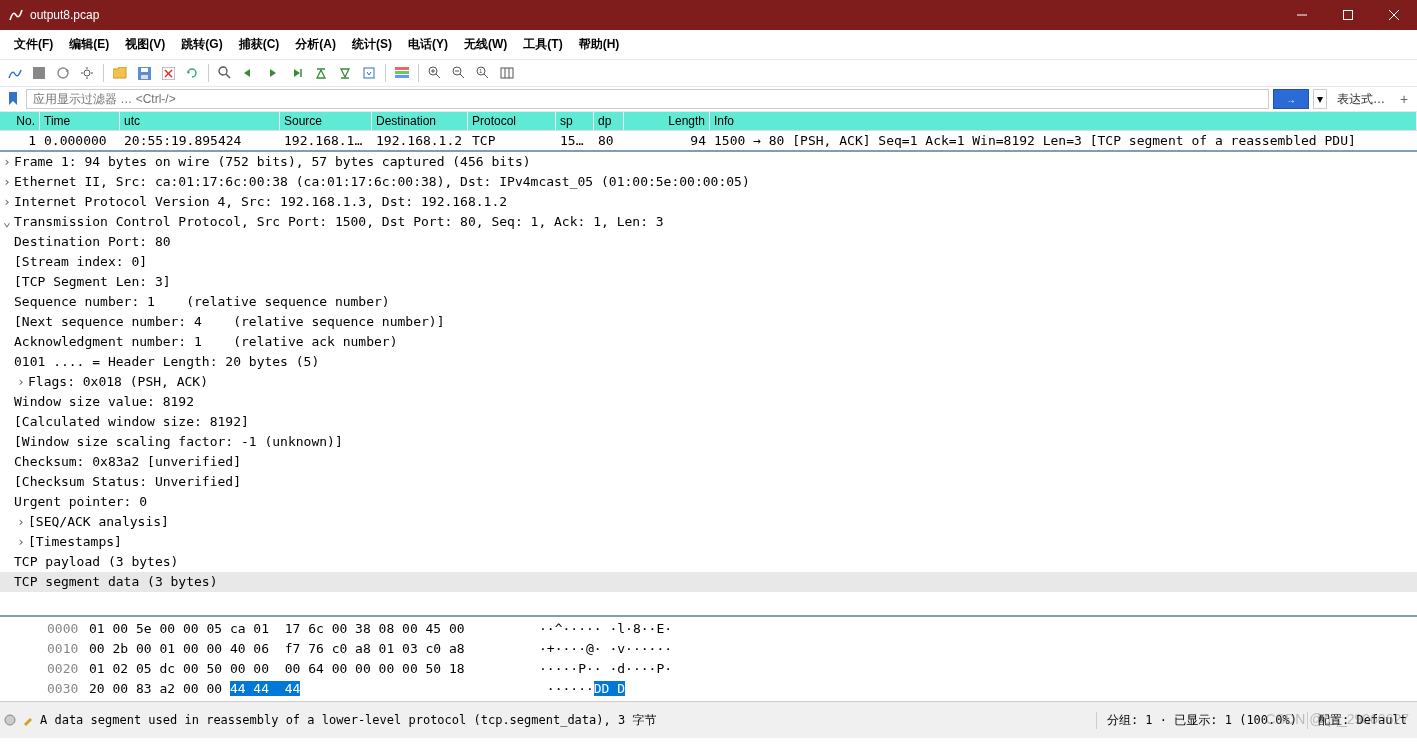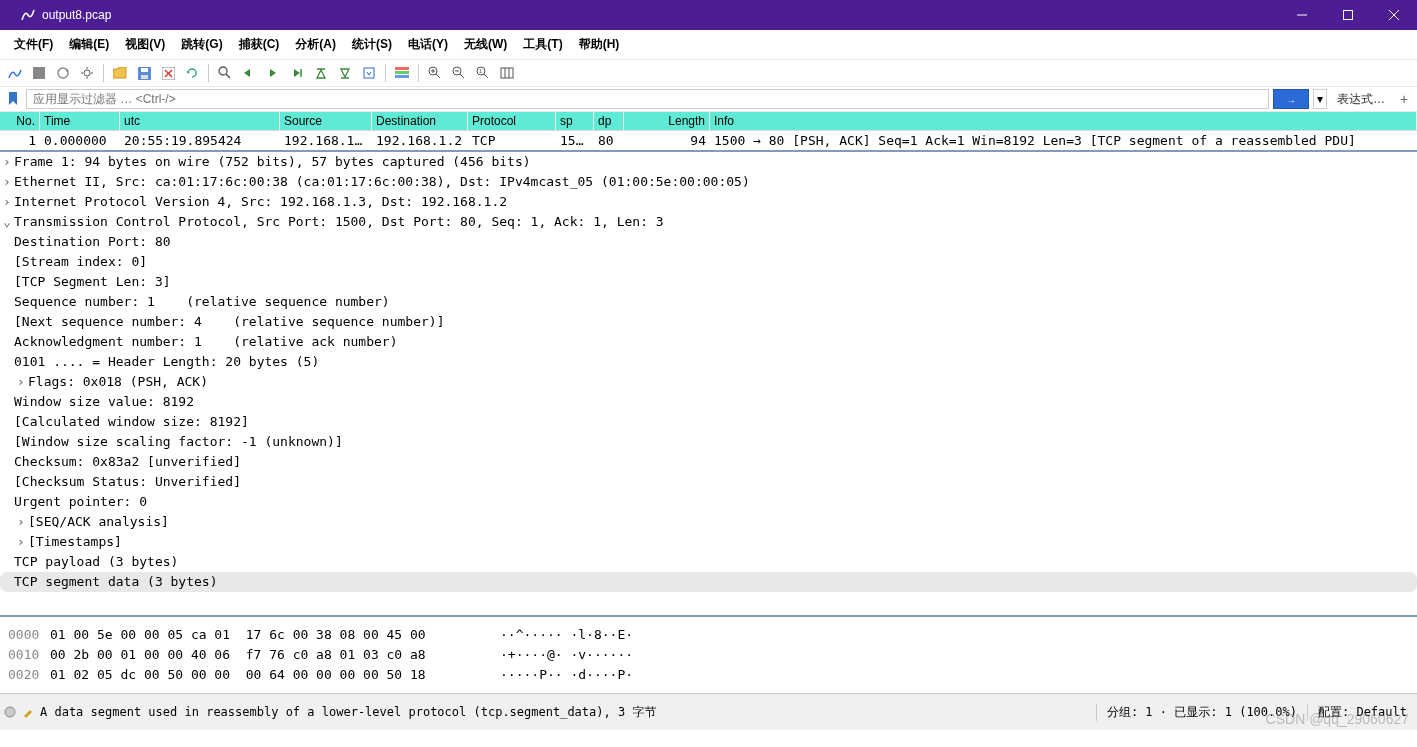--- a/index.html
+++ b/index.html
@@ -1,17 +1,17 @@
 <!DOCTYPE html>
 <html><head>
 <meta charset="utf-8">
 <style>
   * { box-sizing: border-box; margin: 0; padding: 0; }
   body { font-family: "Microsoft YaHei", Tahoma, sans-serif; font-size: 12px; background: #fff; overflow: hidden; }
-  .titlebar { height: 30px; background: #4c1d95; color: #fff; display: flex; align-items: center; padding-left: 20px; }
+  .titlebar { height: 30px; background: #7f1d1d; color: #fff; display: flex; align-items: center; padding-left: 8px; }
   .titlebar .app-icon { width: 16px; height: 16px; margin-right: 6px; }
   .titlebar .title { flex: 1; font-size: 12px; }
   .titlebar .win-btns { display: flex; }
   .titlebar .win-btn { width: 46px; height: 30px; display: flex; align-items: center; justify-content: center; color: #fff; }
   .menubar { display: flex; padding: 4px 6px; background: #fff; border-bottom: 1px solid #e8e8e8; }
   .menubar .menu-item { padding: 2px 8px; cursor: default; font-weight: bold; }
   .toolbar { display: flex; align-items: center; padding: 2px 4px; background: #fff; border-bottom: 1px solid #e8e8e8; gap: 2px; }
   .toolbar .sep { width: 1px; height: 18px; background: #ccc; margin: 0 3px; }
   .tb-btn { width: 22px; height: 22px; display: flex; align-items: center; justify-content: center; border: 1px solid transparent; }
   .filter-bar { display: flex; align-items: center; padding: 2px 4px; border-bottom: 1px solid #e8e8e8; gap: 4px; }
@@ -22,23 +22,23 @@
   .expr-label { padding: 0 6px; color:#333; }
   .plus-btn { width: 18px; height: 20px; display:flex; align-items:center; justify-content:center; color:#666; font-size:14px; }
   .packet-list { border-bottom: 2px solid #7f9db9; }
   .plist-header { display: flex; background: #5eead4; border-bottom: 1px solid #ddd; font-size: 12px; }
   .plist-header .col { padding: 2px 4px; border-right: 1px solid #eee; overflow: hidden; white-space: nowrap; }
   .plist-row { display: flex; font-family: Consolas, monospace; font-size: 13px; }
   .plist-row .col { padding: 2px 4px; overflow: hidden; white-space: nowrap; }
   .c-no{width:40px;text-align:right;} .c-time{width:80px;} .c-utc{width:160px;} .c-src{width:92px;} .c-dst{width:96px;} .c-proto{width:88px;} .c-sp{width:38px;} .c-dp{width:30px;} .c-len{width:86px;text-align:right;} .c-info{flex:1;}
   .details-pane { height: 465px; overflow-y: auto; font-family: Consolas, monospace; font-size: 13px; border-bottom: 2px solid #7f9db9; line-height: 20px; }
   .tree-row { display: flex; align-items: center; white-space: pre; }
-  .tree-row.hl { background: #e8e8e8; border-radius: 7px; }
+  .tree-row.hl { background: #e8e8e8; }
   .expander { width: 14px; text-align: center; color: #666; cursor: default; }
-  .hex-pane { font-family: Consolas, monospace; font-size: 13px; padding: 8px 0; line-height: 20px; overflow:hidden;}
+  .hex-pane { font-family: Consolas, monospace; font-size: 13px; padding: 2px 0; line-height: 20px; overflow:hidden;margin-left:39px;}
   .hex-row { display: flex; white-space: pre; }
   .hex-offset { width: 50px; color: #888; padding-left: 8px; }
   .hex-bytes { width: 440px; }
   .hex-ascii { padding-left: 10px; }
   .byte-sel { background: #0078d7; color: #fff; padding: 0; }
   .statusbar { display: flex; align-items: center; border-top: 1px solid #ccc; background: #f0f0f0; font-size: 12px; height: 37px; }
   .status-left { flex: 1; display: flex; align-items: center; padding-left: 4px; gap:6px; font-family: "SimSun", monospace; font-size:12px;}
   .status-mid { padding: 0 10px; border-left:1px solid #ccc; border-right:1px solid #ccc;font-family: "SimSun", monospace;}
   .status-right { padding: 0 10px;font-family: "SimSun", monospace; }
   .watermark { position: absolute; right: 8px; bottom: 20px; color: rgba(120,120,120,0.45); font-size: 14px; pointer-events:none; font-family: Arial;}
@@ -285,20 +285,25 @@
   <div class="tree-row"><span class="expander"> </span> <span class="expander">›</span><span>[SEQ/ACK analysis]</span></div>
   <div class="tree-row"><span class="expander"> </span> <span class="expander">›</span><span>[Timestamps]</span></div>
   <div class="tree-row"><span class="expander"> </span>   <span>TCP payload (3 bytes)</span></div>
   <div class="tree-row hl"><span class="expander"> </span>   <span>TCP segment data (3 bytes)</span></div>
 </div>
 
 <div class="hex-pane">
   <div class="hex-row"><span class="hex-offset">0000</span><span class="hex-bytes">01 00 5e 00 00 05 ca 01  17 6c 00 38 08 00 45 00</span><span class="hex-ascii">··^····· ·l·8··E·</span></div>
   <div class="hex-row"><span class="hex-offset">0010</span><span class="hex-bytes">00 2b 00 01 00 00 40 06  f7 76 c0 a8 01 03 c0 a8</span><span class="hex-ascii">·+····@· ·v······</span></div>
   <div class="hex-row"><span class="hex-offset">0020</span><span class="hex-bytes">01 02 05 dc 00 50 00 00  00 64 00 00 00 00 50 18</span><span class="hex-ascii">·····P·· ·d····P·</span></div>
+  <div class="hex-row">
+    <span class="hex-offset">0030</span>
+    <span class="hex-bytes"><span>20 00 83 a2 00 00 </span><span class="byte-sel">44 44  44</span></span>
+    <span class="hex-ascii"><span> ······</span><span class="byte-sel">DD D</span></span>
+  </div>
 </div>
 
 <div class="statusbar">
   <div class="status-left">
     <span>
         <svg width="12" height="12">
           <circle cx="6" cy="6" r="5" fill="#ccc" stroke="#888"></circle>
         </svg>
       </span>
     <span>

